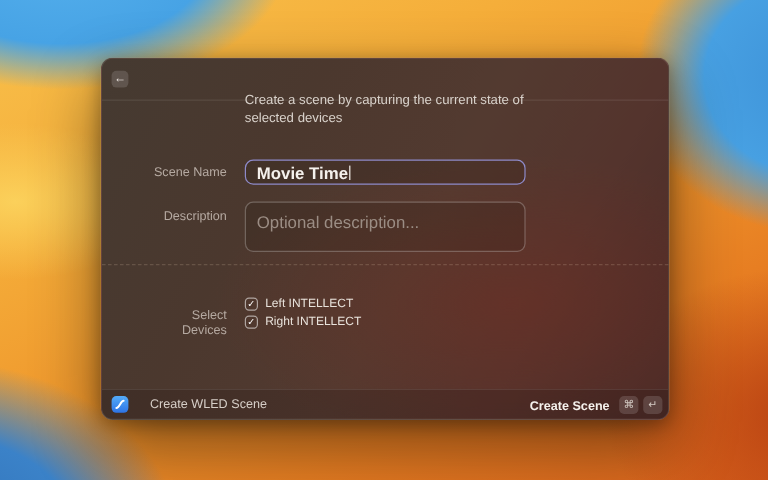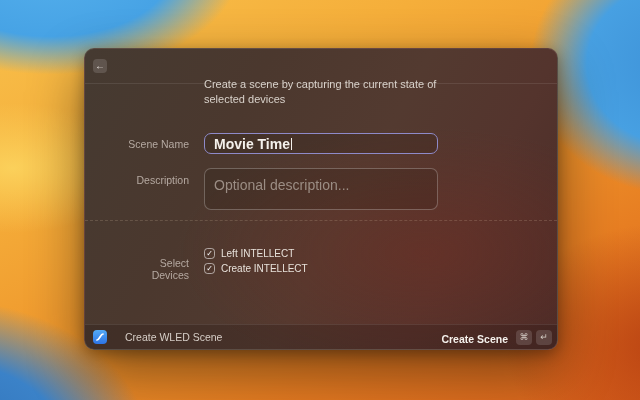--- a/index.html
+++ b/index.html
@@ -141,21 +141,21 @@
     <div class="check-row" style="top:198px;">
       <span class="checkbox">
         <span>✓</span>
       </span>
       <span class="check-label">Left INTELLECT</span>
     </div>
     <div class="check-row" style="top:213px;">
       <span class="checkbox">
         <span>✓</span>
       </span>
-      <span class="check-label">Create INTELLECT</span>
+      <span class="check-label">Right INTELLECT</span>
     </div>
 
     <div class="footer">
       <span class="app-icon">
         <svg width="10" height="10" viewBox="0 0 10 10">
           <path d="M2 8 C 4.5 8, 5.5 2, 8 2" fill="none" stroke="#ffffff" stroke-width="1.7" stroke-linecap="round"></path>
         </svg>
       </span>
       <span class="app-name">Create WLED Scene</span>
       <span class="footer-spacer"></span>

